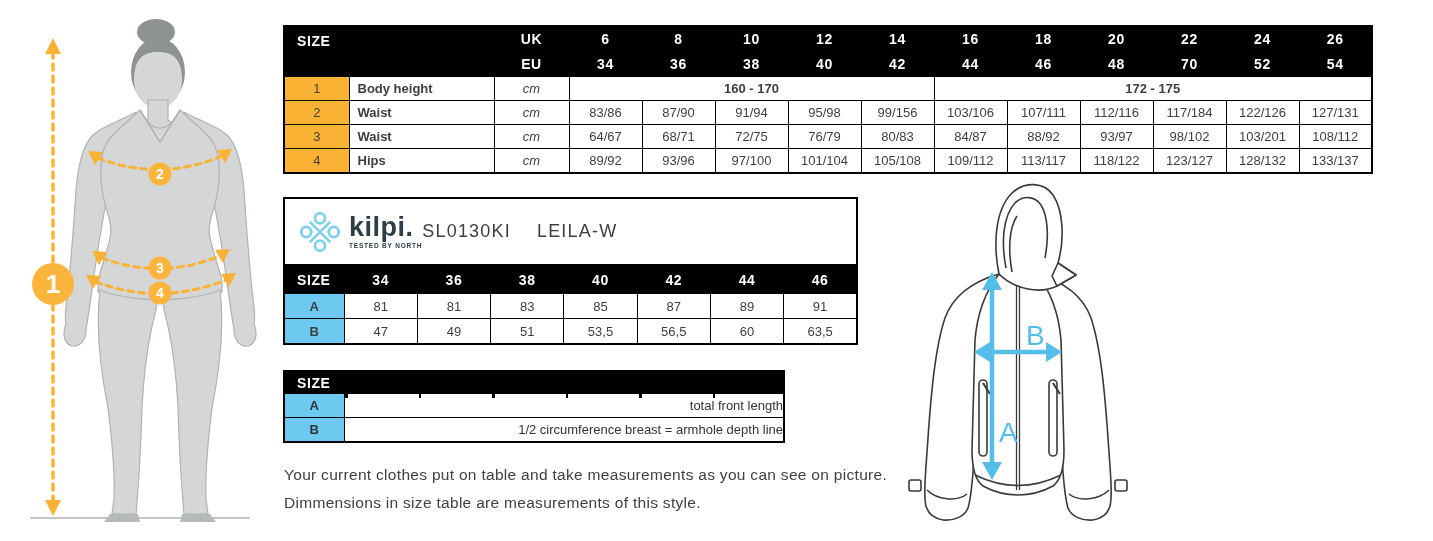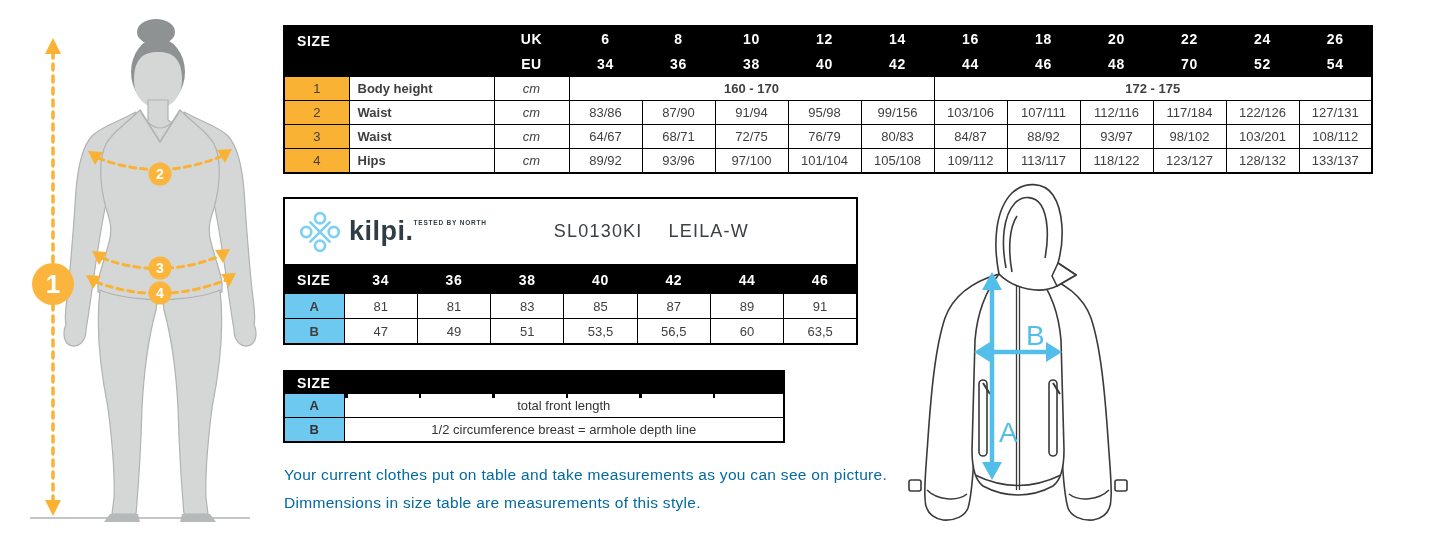--- a/index.html
+++ b/index.html
@@ -14,45 +14,45 @@
   .main-table thead th.size-corner{text-align:left;padding:6px 0 0 12px;vertical-align:top;}
   .main-table tbody td{height:23px;font-size:13px;color:#3f3f3f;}
   .badge-cell{background:#F9B233;color:#333;font-size:13px;}
   .label-cell{text-align:left !important;padding-left:8px !important;font-weight:bold;font-size:13.5px;color:#222;}
   .unit-cell{color:#8c8c8c;font-style:italic;}
   .merged-cell{color:#3f3f3f;font-weight:bold;}
 
   
   .product-box{position:absolute;left:283px;top:197px;width:575px;height:69px;border:2px solid #000;box-sizing:border-box;display:flex;align-items:center;background:#fff;}
   .logo{display:flex;align-items:center;gap:7px;margin-left:13px;}
-  .logo-text{display:flex;line-height:1;}
+  .logo-text{display:flex;flex-direction:column;line-height:1;}
   .brand{font-size:27px;font-weight:bold;color:#2F3E46;letter-spacing:.5px;}
   .tagline{font-size:6.5px;color:#2F3E46;letter-spacing:.8px;margin-top:2px;font-weight:bold;}
-  .product-code{flex:1;display:flex;justify-content:center;gap:26px;font-size:18px;letter-spacing:1.2px;color:#3c4043;font-weight:500;margin-right:40px;}
+  .product-code{flex:1;display:flex;justify-content:flex-start;gap:26px;font-size:18px;letter-spacing:1.2px;color:#3c4043;font-weight:500;margin-right:40px;}
 
   
   .product-table{position:absolute;left:283px;top:264px;width:575px;border:2px solid #000;}
   .product-table th,.product-table td{border:1.5px solid #000;padding:0;text-align:center;}
   .product-table thead th{background:#000;color:#fff;border-color:#000;font-size:14px;font-weight:bold;height:27px;letter-spacing:.6px;}
   .product-table thead th.size-corner{text-align:left;padding-left:12px;}
   .product-table tbody td{height:24px;font-size:13px;color:#3f3f3f;}
   .key-cell{background:#6EC9F1;color:#222;font-weight:bold;font-size:13.5px;}
 
   
   .legend-table{position:absolute;left:283px;top:370px;width:502px;border:2px solid #000;}
   .legend-table th,.legend-table td{border:1.5px solid #000;padding:0;}
   .legend-table thead th{background:#000;color:#fff;border-color:#000;font-size:14px;font-weight:bold;height:21px;text-align:left;padding-left:12px;letter-spacing:.6px;position:relative;}
   .legend-table thead th::after{content:'';position:absolute;left:60px;right:0;bottom:-5px;height:4px;
     background:repeating-linear-gradient(90deg,#000 0 2.5px,transparent 2.5px 73.6px);}
   .legend-table tbody td{height:23px;font-size:13px;color:#333;}
   .legend-table .key-cell{width:60px;text-align:center;}
-  .desc-cell{text-align:center;padding-left:8px;border-radius:7px;}
-
-  
-  .notes{position:absolute;left:284px;top:461px;font-size:15.5px;color:#0369a1;letter-spacing:.3px;}
+  .desc-cell{text-align:right;padding-left:8px;border-radius:7px;}
+
+  
+  .notes{position:absolute;left:284px;top:461px;font-size:15.5px;color:#404040;letter-spacing:.3px;}
   .notes div{line-height:28px;}
 
   .figure-svg{position:absolute;left:18px;top:8px;}
   .jacket-svg{position:absolute;left:895px;top:180px;}
   .knot{flex:0 0 auto;}
   col.c-badge{width:65px}col.c-label{width:145px}col.c-unit{width:75px}col.c-size{width:73px}
   col.c-key{width:60px}
 </style>
 </head>
 <body>

